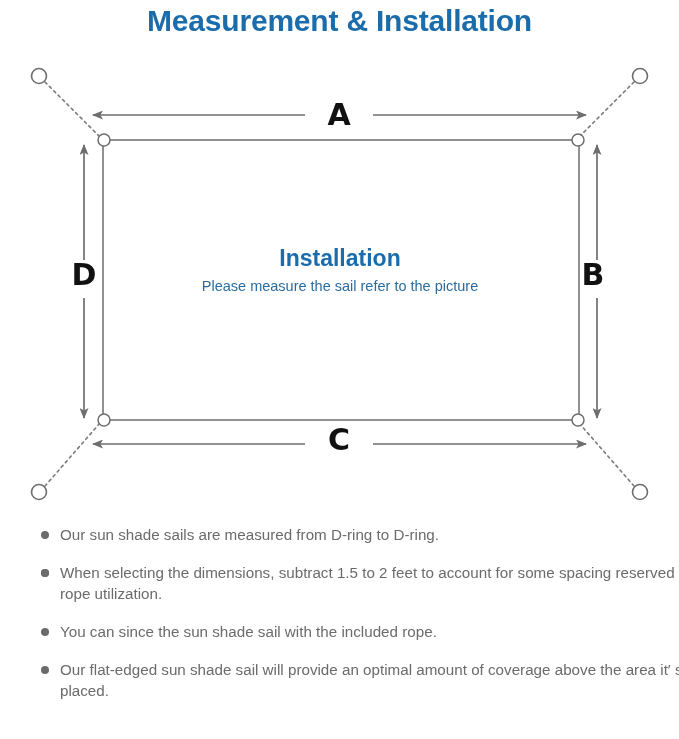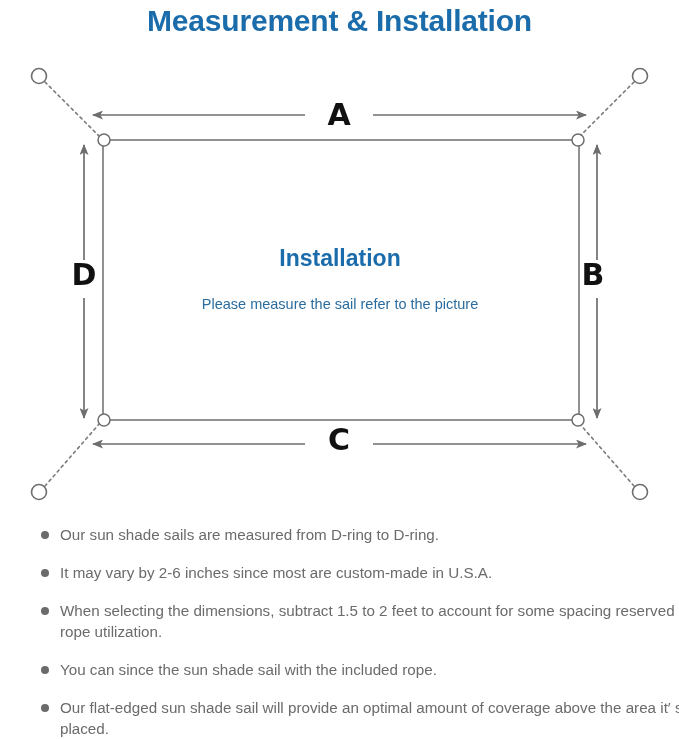--- a/index.html
+++ b/index.html
@@ -62,21 +62,21 @@
     font-size: 23px;
     font-weight: bold;
     color: #1b6cab;
     line-height: 30px;
     white-space: nowrap;
   }
   .center-sub {
     font-size: 14.5px;
     color: #2a6c9e;
     line-height: 22px;
-    margin-top: 20px;
+    margin-top: 2px;
     white-space: nowrap;
   }
 
   .dim-letter {
     position: absolute;
     font-family: "DejaVu Sans", sans-serif;
     font-size: 30px;
     font-weight: bold;
     color: #111111;
     line-height: 30px;
@@ -190,21 +190,20 @@
     </div>
   </div>
 
   <div class="notes">
     <div class="note">
       <span class="bullet"></span>
       <span>Our sun shade sails are measured from D-ring to D-ring.</span>
     </div>
     <div class="note">
       <span class="bullet"></span>
-      <span>It may vary by 2-6 inches since most are custom-made in U.S.A.</span>
     </div>
     <div class="note">
       <span class="bullet"></span>
       <span>When selecting the dimensions, subtract 1.5 to 2 feet to account for some spacing reserved for rope utilization.</span>
     </div>
     <div class="note">
       <span class="bullet"></span>
       <span>You can since the sun shade sail with the included rope.</span>
     </div>
     <div class="note">

